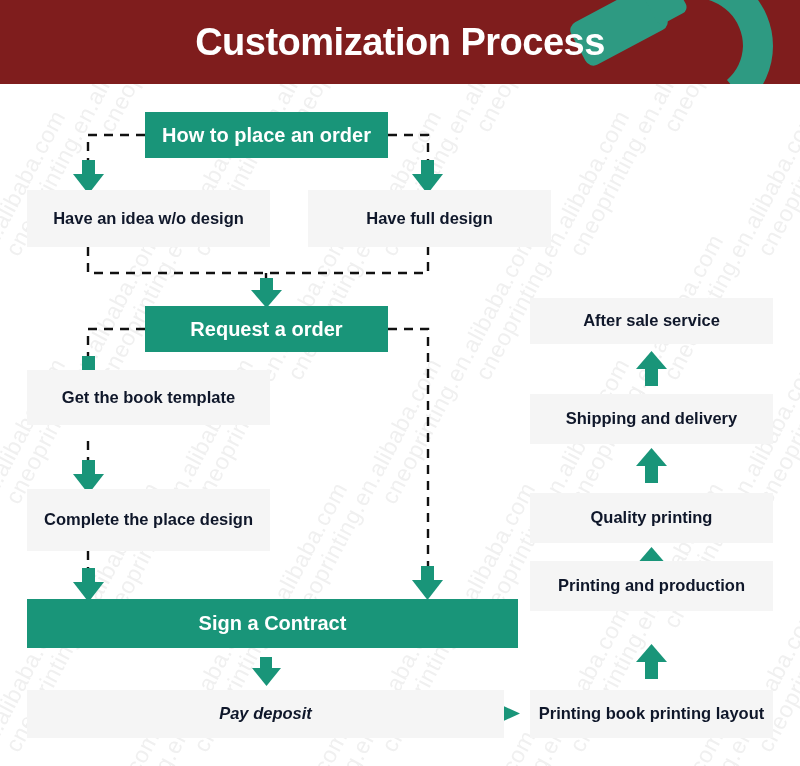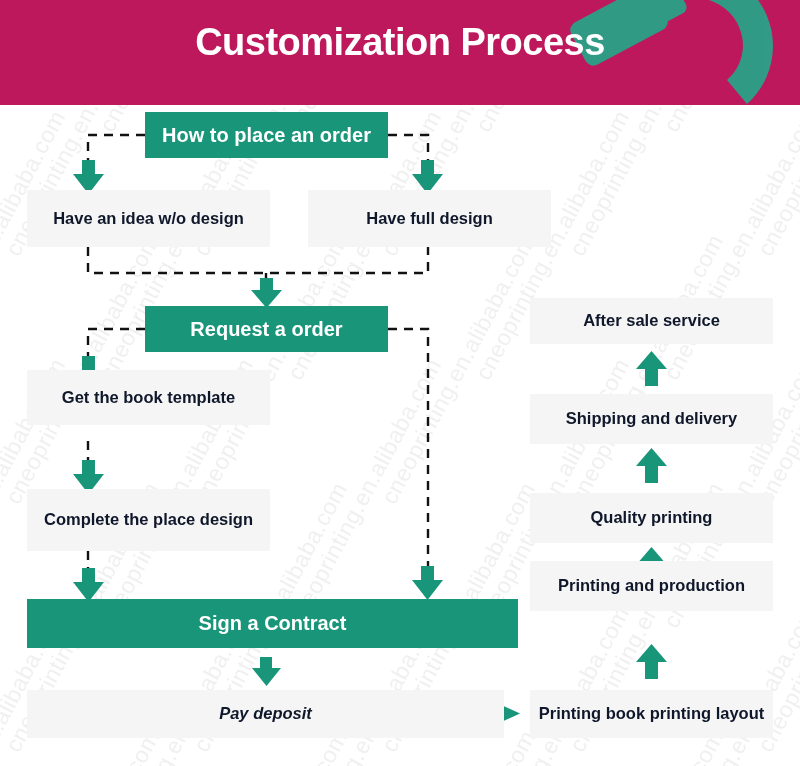--- a/index.html
+++ b/index.html
@@ -37,22 +37,22 @@
     white-space: nowrap;
     transform: rotate(-62deg);
     transform-origin: left top;
   }
 
   
   .header {
     position: absolute;
     left: 0; top: 0;
     width: 800px;
-    height: 105px;
-    background: #be185d;
+    height: 84px;
+    background: #7f1d1d;
     overflow: hidden;
     z-index: 2;
   }
   .header-logo-wm {
     position: absolute;
     pointer-events: none;
   }
   .header-title {
     position: absolute;
     left: 0; top: 0;

